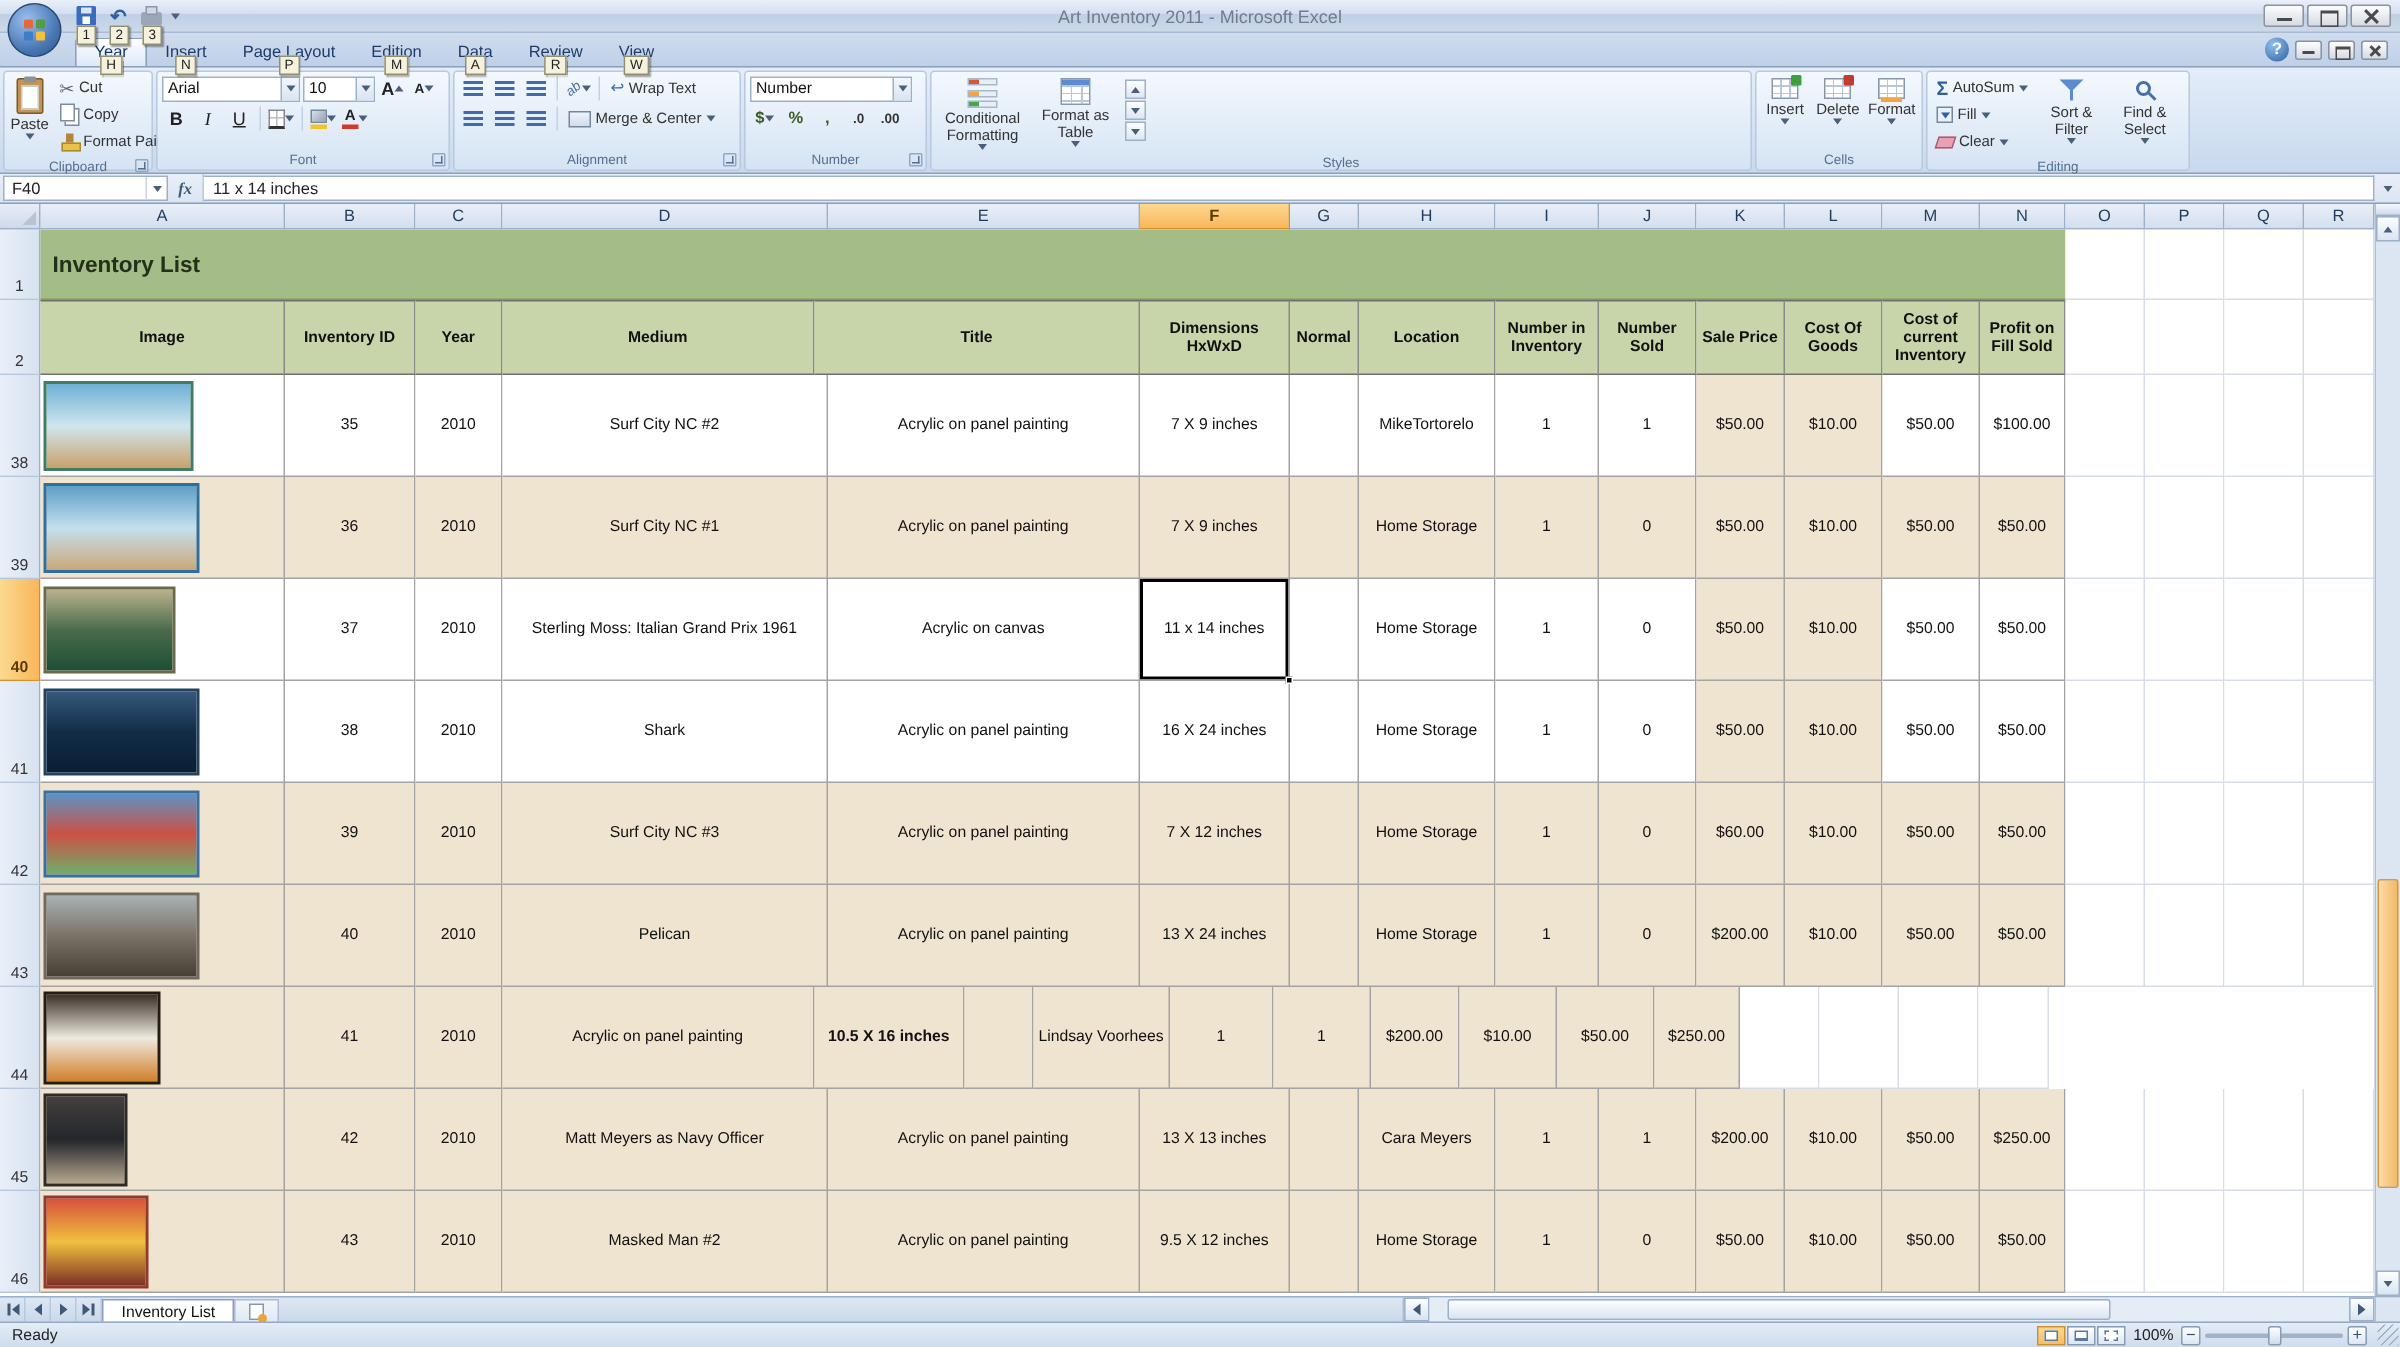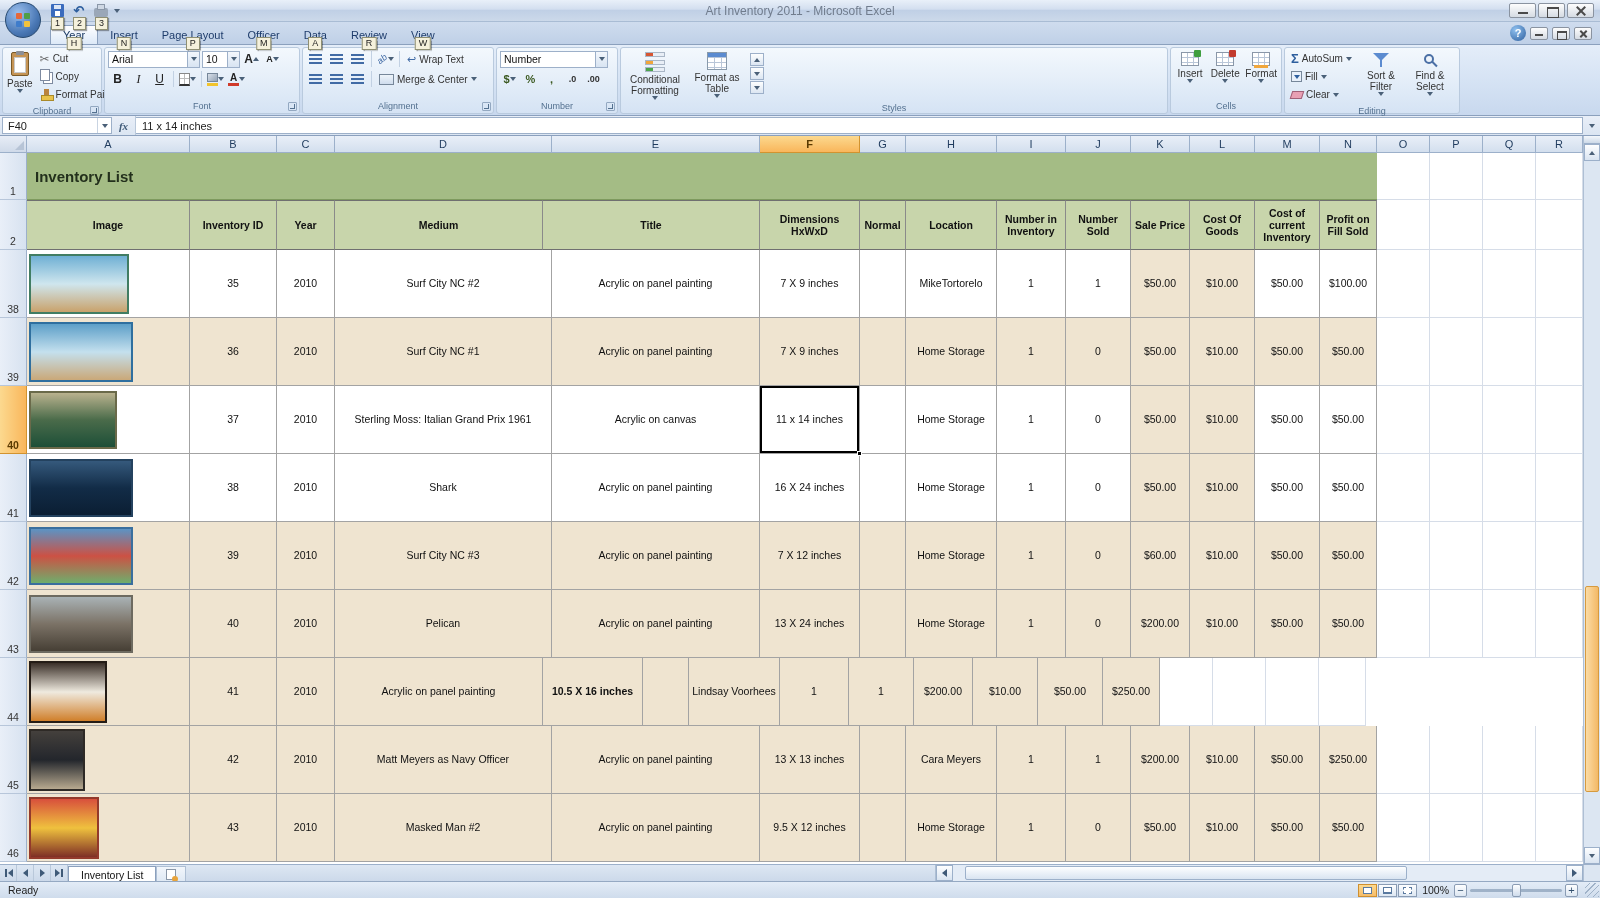--- a/index.html
+++ b/index.html
@@ -229,21 +229,21 @@
       <div class="wbtn min"></div>
       <div class="wbtn max"></div>
       <div class="wbtn close"></div>
     </div>
   </div>
 
   <div class="tabstrip" id="ribbon-tabs">
     <div class="rtab active"><span>Year</span><span class="keytip">H</span></div>
       <div class="rtab"><span>Insert</span><span class="keytip">N</span></div>
       <div class="rtab"><span>Page Layout</span><span class="keytip">P</span></div>
-      <div class="rtab"><span>Officer</span><span class="keytip">M</span></div>
+      <div class="rtab"><span>Edition</span><span class="keytip">M</span></div>
       <div class="rtab"><span>Data</span><span class="keytip">A</span></div>
       <div class="rtab"><span>Review</span><span class="keytip">R</span></div>
       <div class="rtab"><span>View</span><span class="keytip">W</span></div>
       <div class="strip-right">
       <div class="help-btn">?</div>
       <div class="wbtn sm min"></div>
       <div class="wbtn sm max"></div>
       <div class="wbtn sm close"></div>
     </div>
   </div>
@@ -277,21 +277,21 @@
 
     <div class="rgroup" style="width:196px">
       <div class="rg-body" style="flex-direction:column;gap:2px">
         <div class="row17">
           <div class="combo" style="width:92px">
               <span>Arial</span>
               <span class="arr">
                 <span class="tri"></span>
               </span>
             </div>
-          <div class="combo" style="width:38px">
+          <div class="combo" style="width:48px">
               <span>10</span>
               <span class="arr">
                 <span class="tri"></span>
               </span>
             </div>
           <div class="iconbtn">
               <span style="font-size:12px;font-weight:bold">A</span>
               <span class="tri up"></span>
             </div>
           <div class="iconbtn">

